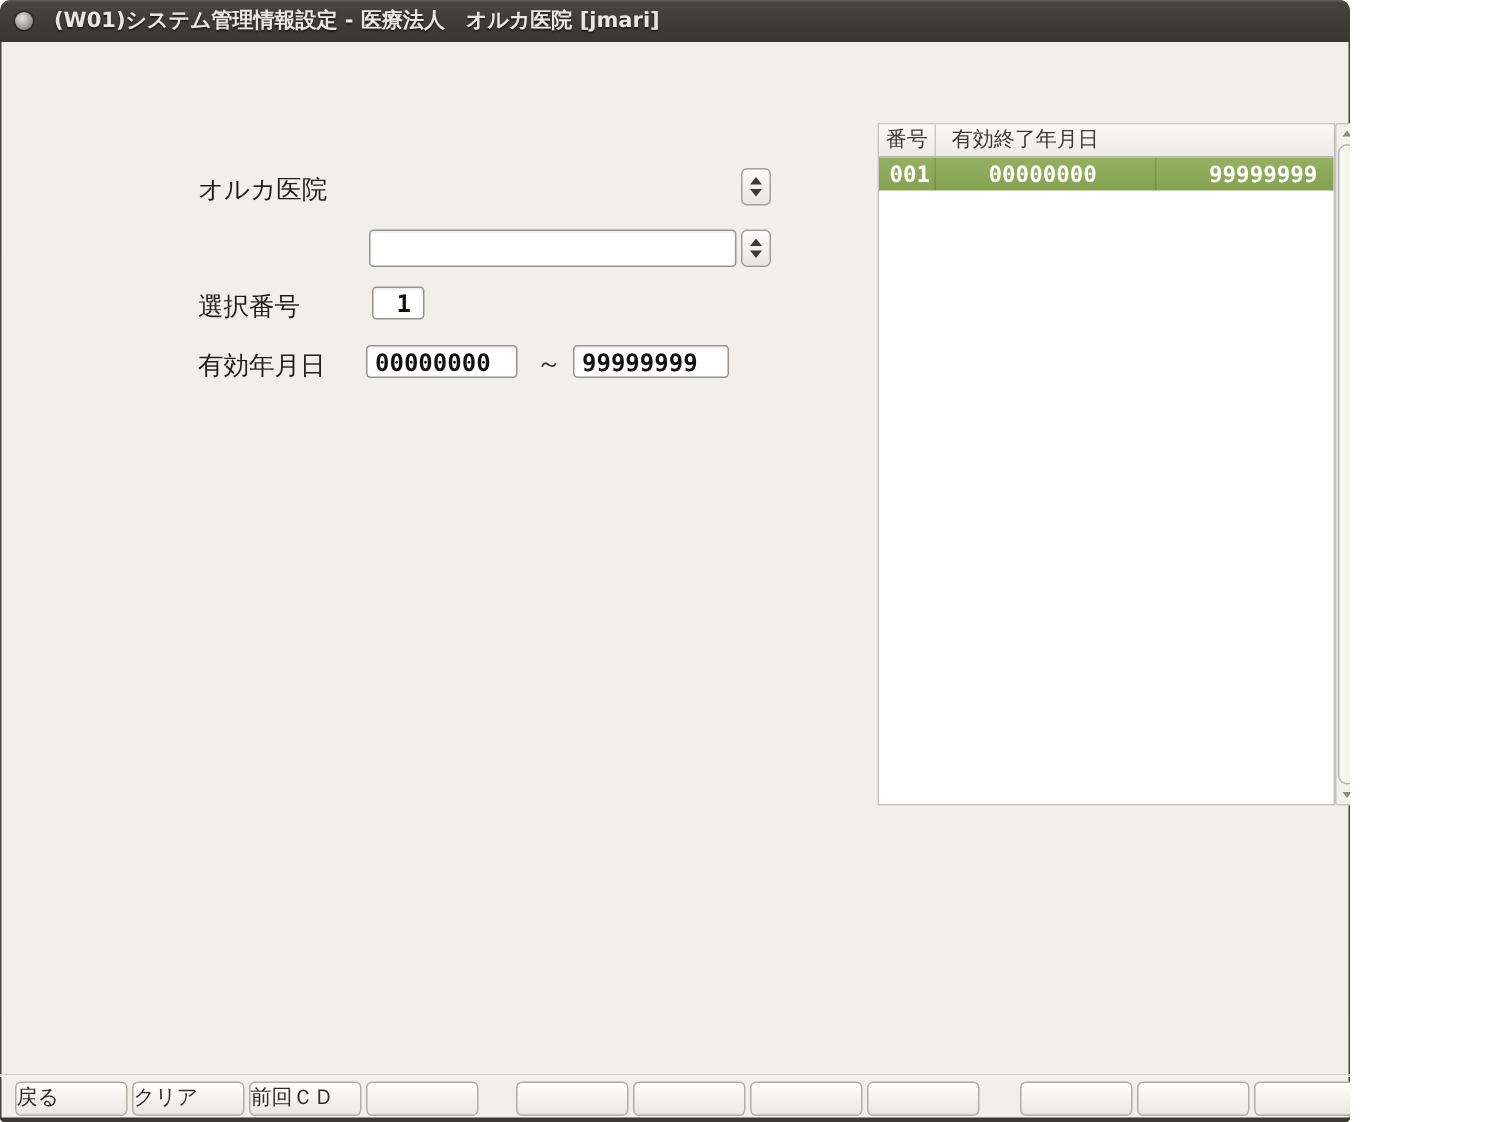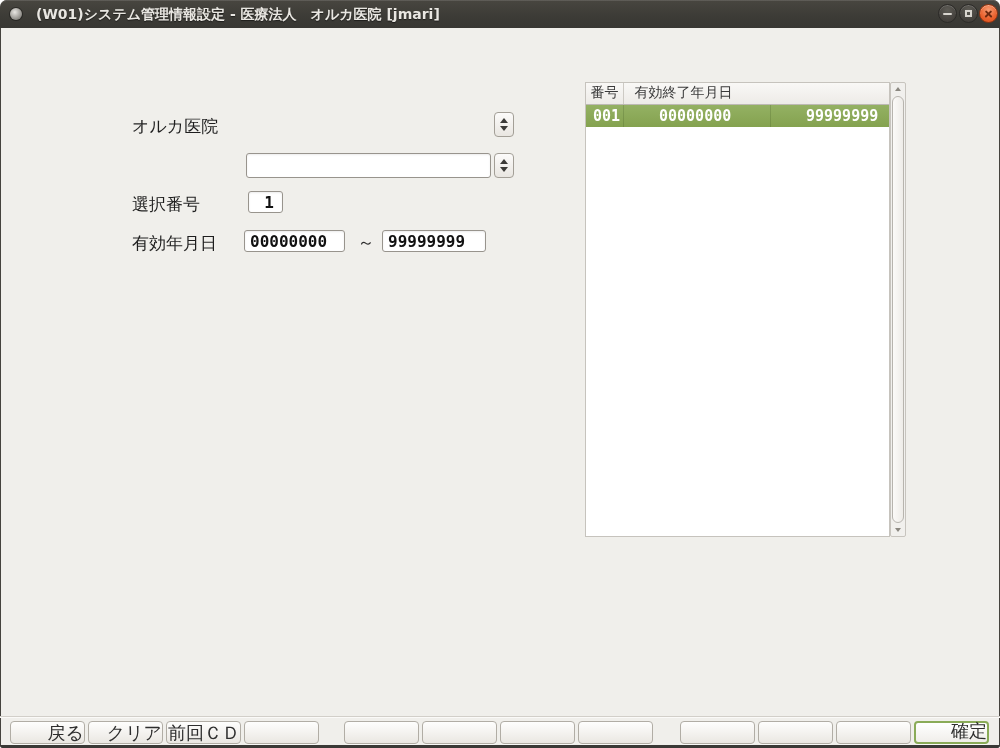--- a/index.html
+++ b/index.html
@@ -1,20 +1,20 @@
 <!DOCTYPE html>
 <html><head>
 <meta charset="utf-8">
 <style>
   * { margin:0; padding:0; box-sizing:border-box; }
   html,body { background:#ffffff; }
   body { font-family:"DejaVu Sans","Liberation Sans",sans-serif; }
 
   #window {
-    position:relative; width:1000px; height:748px;
+    position:relative; width:900px; height:748px;
     background:#f0efeb;
     border-radius:7px 7px 3px 3px;
     box-shadow: inset 0 0 0 1px #45433e;
     overflow:hidden;
   }
 
   
   .titlebar {
     position:absolute; left:0; top:0; width:1000px; height:28px;
     background:linear-gradient(#484640,#3c3b36 60%,#383733);
@@ -77,21 +77,21 @@
   .range-sep { position:absolute; left:352px; top:231px; width:28px; text-align:center;
     font-size:17px; color:#2a2a2a; }
 
   
   .grid {
     position:absolute; left:585px; top:82px; width:305px; height:455px;
     background:#ffffff; border:1px solid #c6c3bd;
   }
   .grid-header { display:flex; height:22px;
     background:linear-gradient(#f9f8f6,#edebe7);
-    border-bottom:1px solid #bcb9b3;font-family:Liberation Mono, monospace; }
+    border-bottom:1px solid #bcb9b3; }
   .grid-hcell { font-size:14px; color:#3a3a3a; text-align:center; line-height:21px;
     border-right:1px solid #cdcac4; white-space:nowrap; overflow:hidden; }
   .grid-hcell:last-child { border-right:none; }
   .col-no { width:38px; }
   .col-start { width:119px; }
   .col-end { flex:1; }
   .grid-row { display:flex; height:22px; cursor:pointer; }
   .grid-row.selected {
     background:linear-gradient(#94b163,#84a24f);
     color:#ffffff;
@@ -118,21 +118,21 @@
   .sb-tri-dn { bottom:4px; border-top:4.5px solid #8b8880; }
 
   
   .toolbar-sep { position:absolute; left:0; top:716px; width:1000px; height:2px;
     border-top:1px solid #d2cfc9; border-bottom:1px solid #fbfaf8; }
   .tb-btn {
     position:absolute; top:721px; width:75px; height:23px;
     border:1px solid #b1ada5; border-radius:4px;
     background:linear-gradient(#fefefd,#eae7e2);
     font-family:"DejaVu Sans","Liberation Sans",sans-serif;
-    font-size:18px; color:#2e2e2e; text-align:right; line-height:21px;
+    font-size:14px; color:#2e2e2e; text-align:left; line-height:21px;
     cursor:pointer; box-shadow:0 1px 0 rgba(255,255,255,0.6);
   }
   .tb-btn.primary { border:2px solid #8aab58; line-height:19px;
     background:linear-gradient(#ffffff,#f0eeea);font-family:Liberation Mono, monospace; }
 
   .bottom-edge { position:absolute; left:0; bottom:0; width:1000px; height:3px;
     background:#3a3936; border-radius:0 0 3px 3px; }
 </style>
 </head>
 <body>

